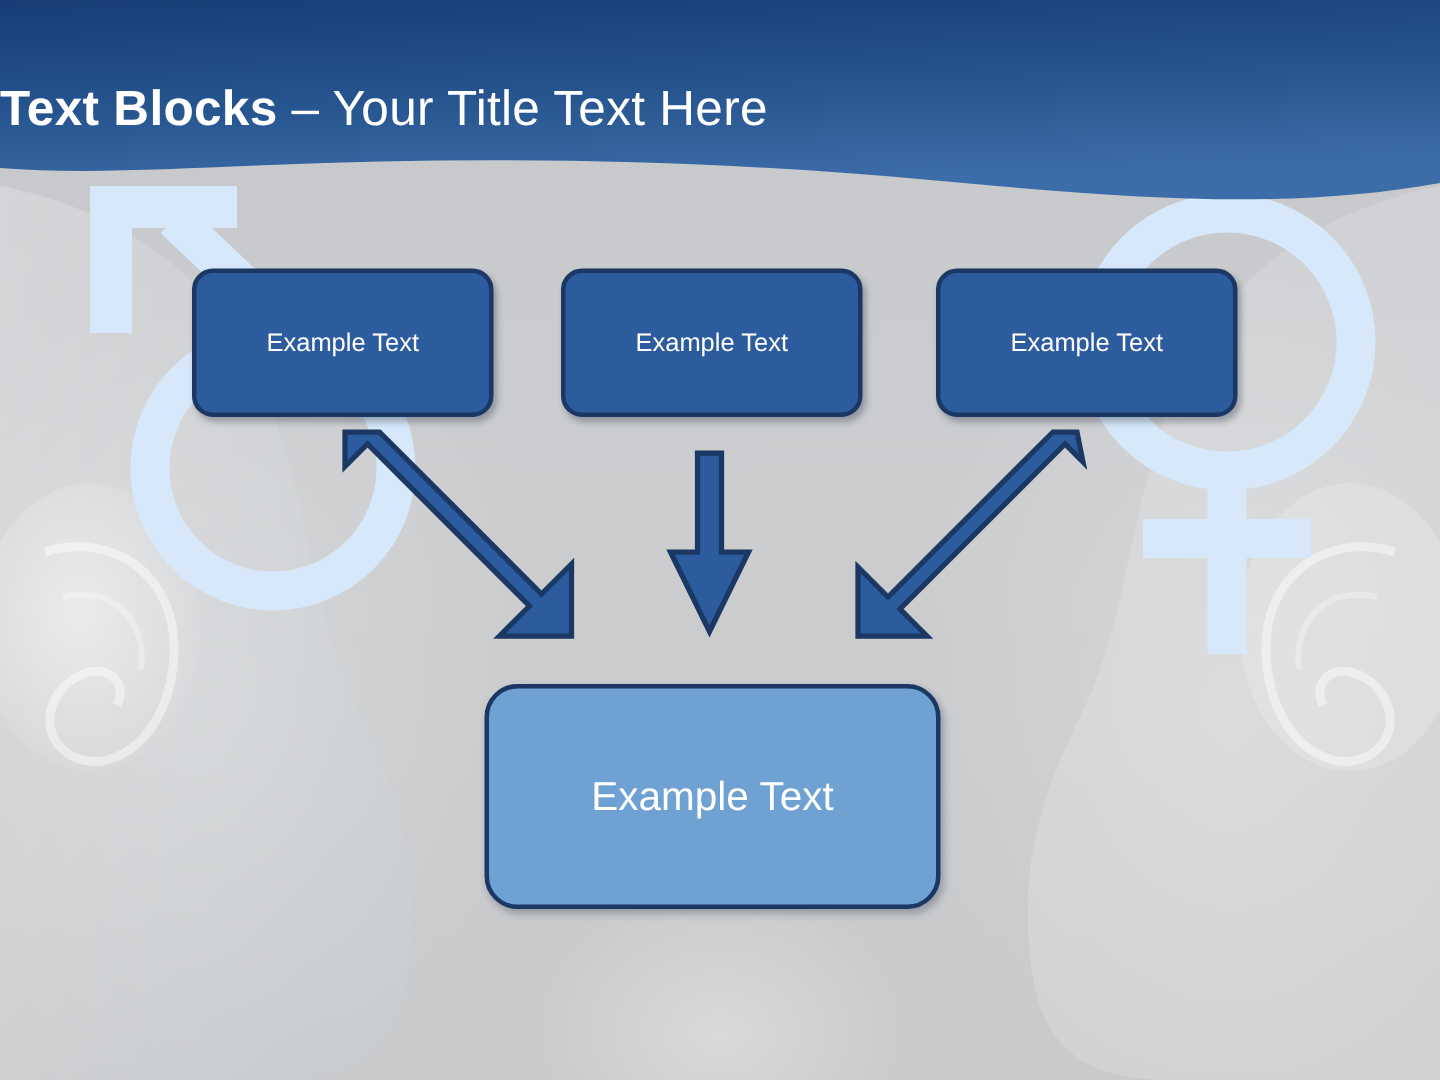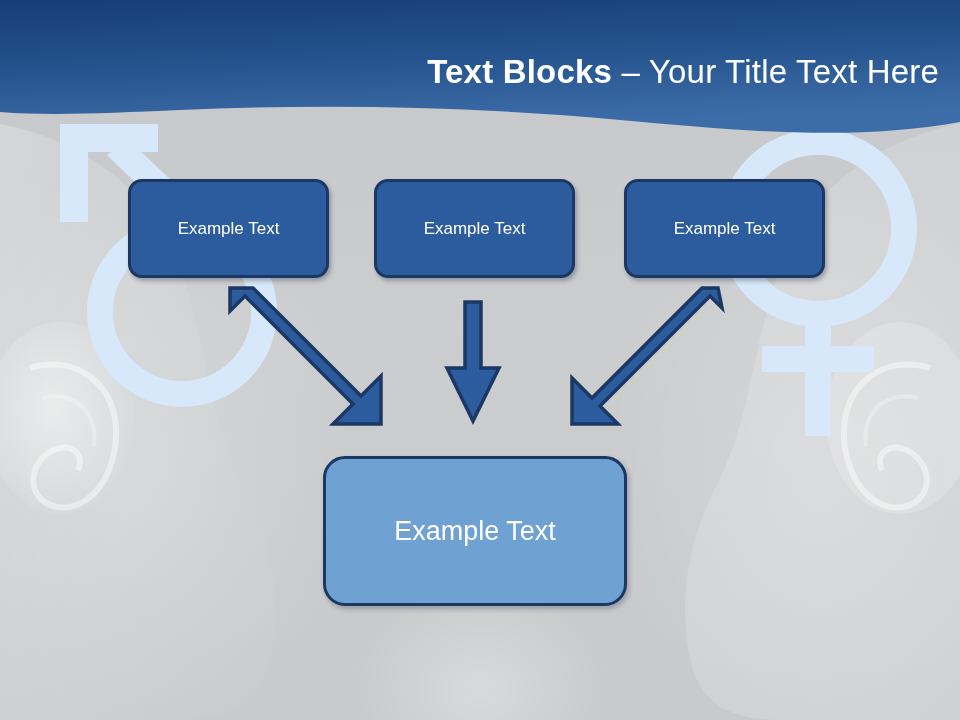--- a/index.html
+++ b/index.html
@@ -50,21 +50,21 @@
   #header {
     position: absolute;
     left: 0; top: 0;
     width: 960px;
     height: 140px;
   }
   #title {
     position: absolute;
     left: 0; top: 52px;
     width: 939px;
-    text-align: right;
+    text-align: left;
     color: #ffffff;
     font-size: 33px;
     line-height: 40px;
     letter-spacing: 0.2px;
     white-space: nowrap;
   }
   #title .bold { font-weight: bold; }
 
   
   .topbox {

